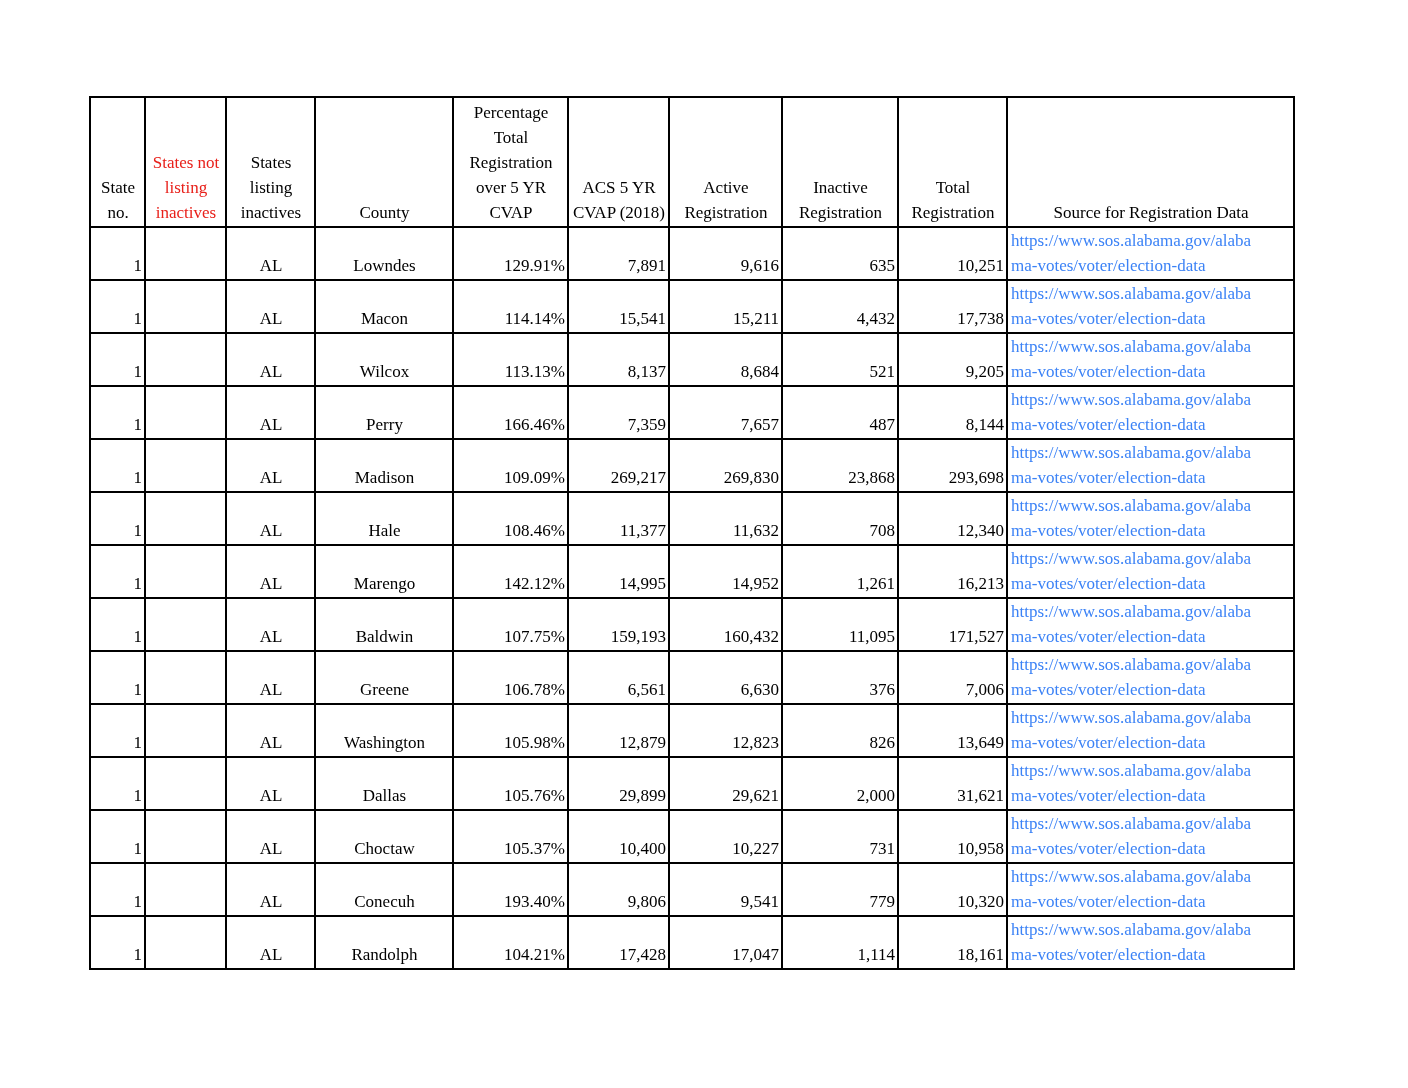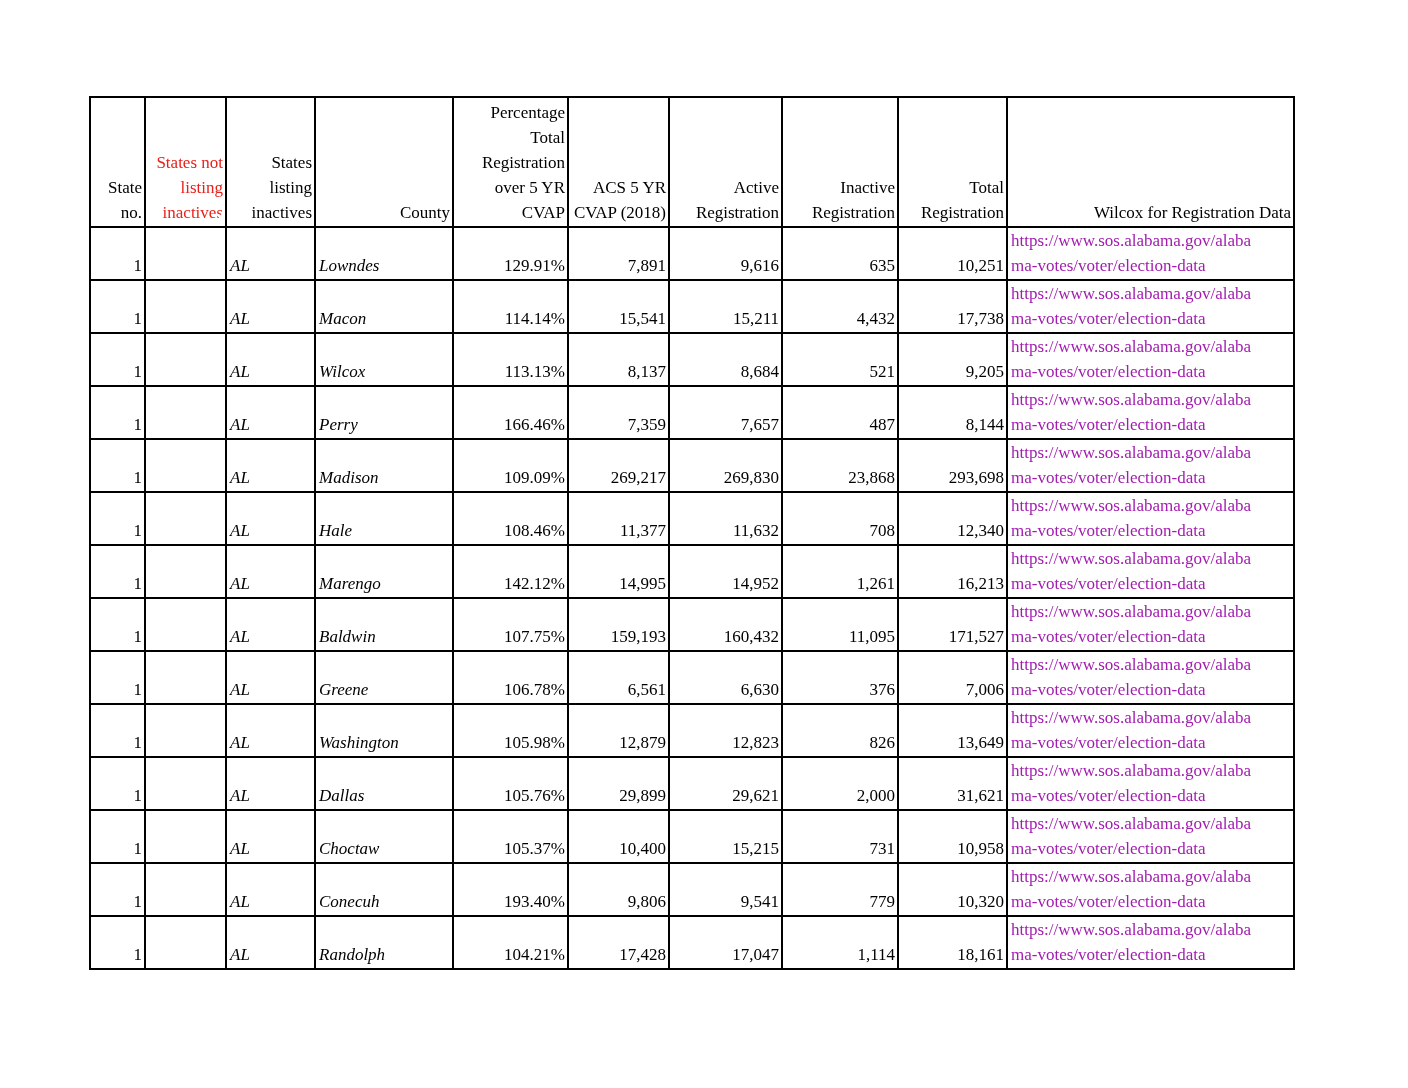--- a/index.html
+++ b/index.html
@@ -16,26 +16,26 @@
     table-layout: fixed;
   }
   table.reg td, table.reg th {
     border: 2.5px solid #000;
     padding: 0 2px 1px 3px;
     vertical-align: bottom;
     line-height: 25px;
     font-weight: normal;
     overflow: hidden;
   }
-  table.reg thead th { height: 127px; text-align: right; }
+  table.reg thead th { height: 127px; text-align: center; }
   table.reg tbody td { height: 49px; }
   .num { text-align: right; }
-  .txt { text-align: left; font-style: italic; }
+  .txt { text-align: center; }
   .red { color: #e8201a; border-radius: 23px; }
-  .link { color: #a21caf; text-decoration: none; line-height: 24px; padding-right: 1px; }
+  .link { color: #3b82f6; text-decoration: none; line-height: 24px; padding-right: 1px; }
   .link span { display: block; white-space: nowrap; }
   col.c0 { width: 55px; }
   col.c1 { width: 81px; }
   col.c2 { width: 89px; }
   col.c3 { width: 138px; }
   col.c4 { width: 115px; }
   col.c5 { width: 101px; }
   col.c6 { width: 113px; }
   col.c7 { width: 116px; }
   col.c8 { width: 109px; }
@@ -62,21 +62,21 @@
       <tr>
         <th>State no.</th>
         <th class="red">States not listing inactives</th>
         <th>States listing inactives</th>
         <th>County</th>
         <th>Percentage Total Registration over 5 YR CVAP</th>
         <th>ACS 5 YR CVAP (2018)</th>
         <th>Active Registration</th>
         <th>Inactive Registration</th>
         <th>Total Registration</th>
-        <th>Wilcox for Registration Data</th>
+        <th>Source for Registration Data</th>
       </tr>
     </thead>
     <tbody id="tbody">
   <tr>
     <td class="num">1</td>
     <td class="txt"></td>
     <td class="txt">AL</td>
     <td class="txt">Lowndes</td>
     <td class="num">129.91%</td>
     <td class="num">7,891</td>
@@ -249,21 +249,21 @@
     </td>
   </tr>
 
   <tr>
     <td class="num">1</td>
     <td class="txt"></td>
     <td class="txt">AL</td>
     <td class="txt">Choctaw</td>
     <td class="num">105.37%</td>
     <td class="num">10,400</td>
-    <td class="num">15,215</td>
+    <td class="num">10,227</td>
     <td class="num">731</td>
     <td class="num">10,958</td>
     <td class="link">
       <span>https://www.sos.alabama.gov/alaba</span>
       <span>ma-votes/voter/election-data</span>
     </td>
   </tr>
 
   <tr>
     <td class="num">1</td>

